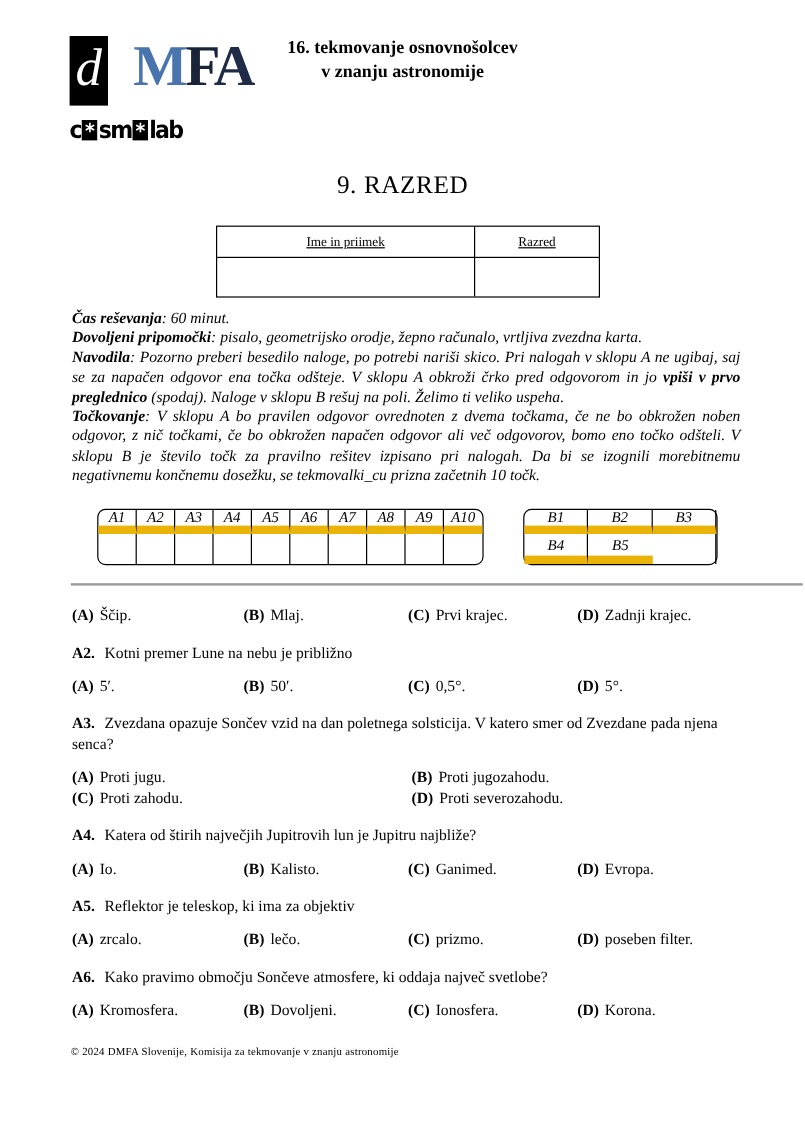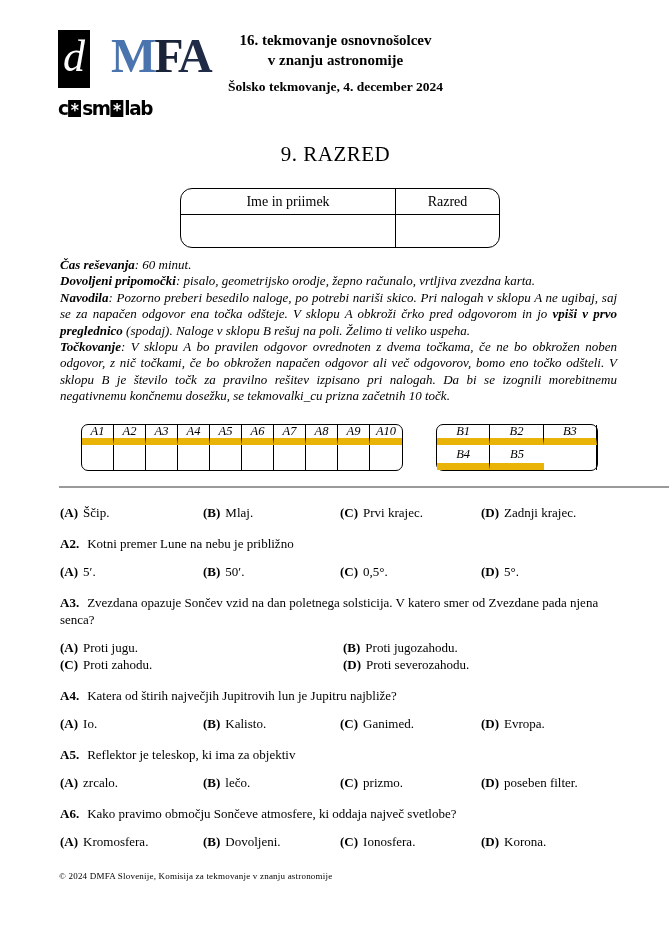--- a/index.html
+++ b/index.html
@@ -27,23 +27,23 @@
   
   .titles{position:absolute;left:0;right:0;top:30px;text-align:center;}
   .title-line{font-weight:bold;font-size:15px;line-height:20px;}
   .subtitle{font-weight:bold;font-size:13.5px;margin-top:9px;}
 
   .grade{position:absolute;left:0;right:0;top:142px;text-align:center;
          font-size:21px;letter-spacing:.5px;}
 
   
   .name-table{position:absolute;left:180px;top:188px;width:320px;height:60px;
-              border:1.5px solid #000;border-radius:12px;box-sizing:border-box;
+              border:1.5px solid #000;border-radius:0;box-sizing:border-box;
               display:grid;grid-template-columns:215px 1fr;grid-template-rows:26px 1fr;
-              font-size:14px;}
+              font-size:11px;text-decoration:underline;}
   .name-table .h{display:flex;align-items:center;justify-content:center;
                  border-bottom:1px solid #000;}
   .name-table .c1,.name-table .h1{border-right:1px solid #000;}
 
   
   .info{position:absolute;left:60px;top:257px;width:557px;font-size:13px;
         font-style:italic;line-height:16.4px;text-align:justify;}
   .info .b{font-weight:bold;}
 
   
@@ -85,21 +85,20 @@
       <span class="star">*</span>
       <span class="txt">sm</span>
       <span class="star">*</span>
       <span class="txt">lab</span>
     </div>
   </div>
 
   <div class="titles">
     <div class="title-line">16. tekmovanje osnovnošolcev</div>
     <div class="title-line">v znanju astronomije</div>
-    <div class="subtitle">Šolsko tekmovanje, 4. december 2024</div>
   </div>
 
   <div class="grade">9. RAZRED</div>
 
   <div class="name-table">
     <div class="h h1">Ime in priimek</div>
     <div class="h">Razred</div>
     <div class="c1"></div>
     <div class="c2"></div>
   </div>

